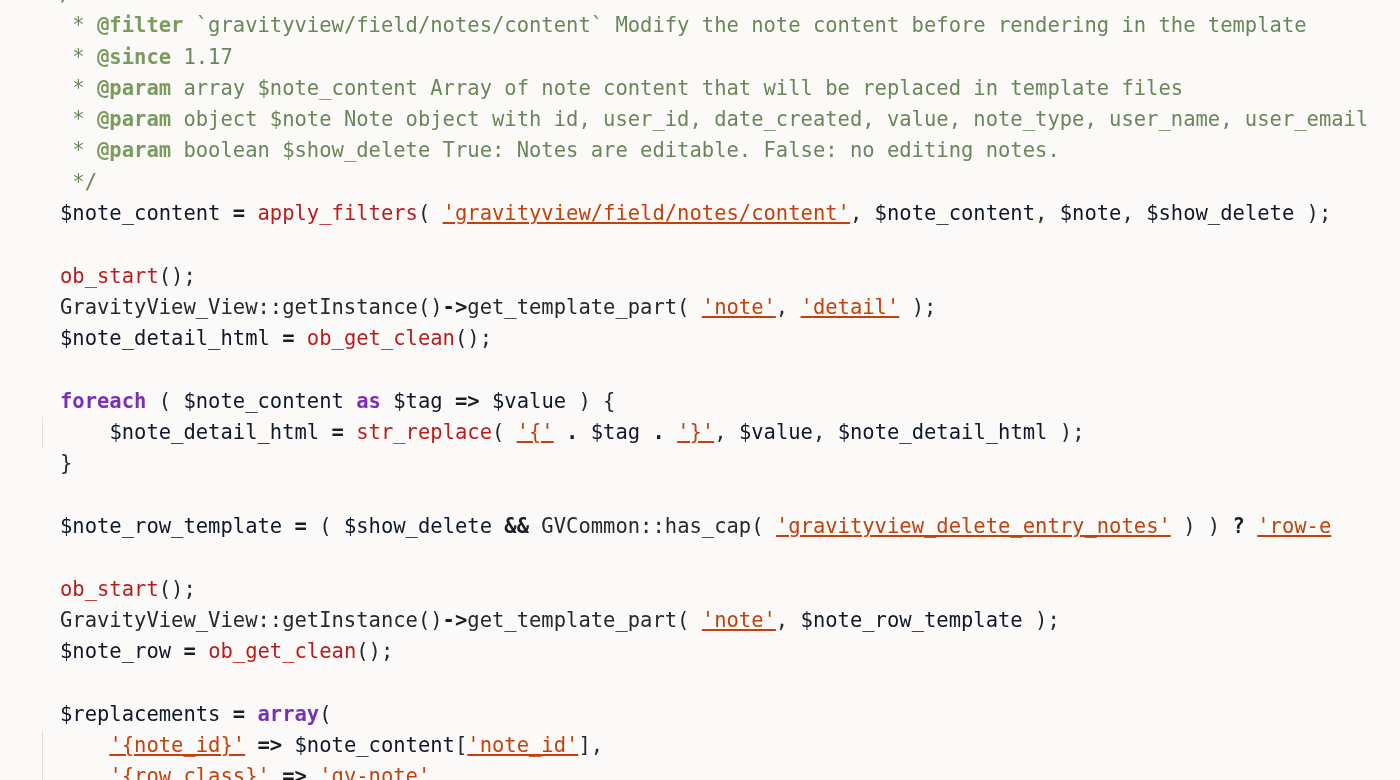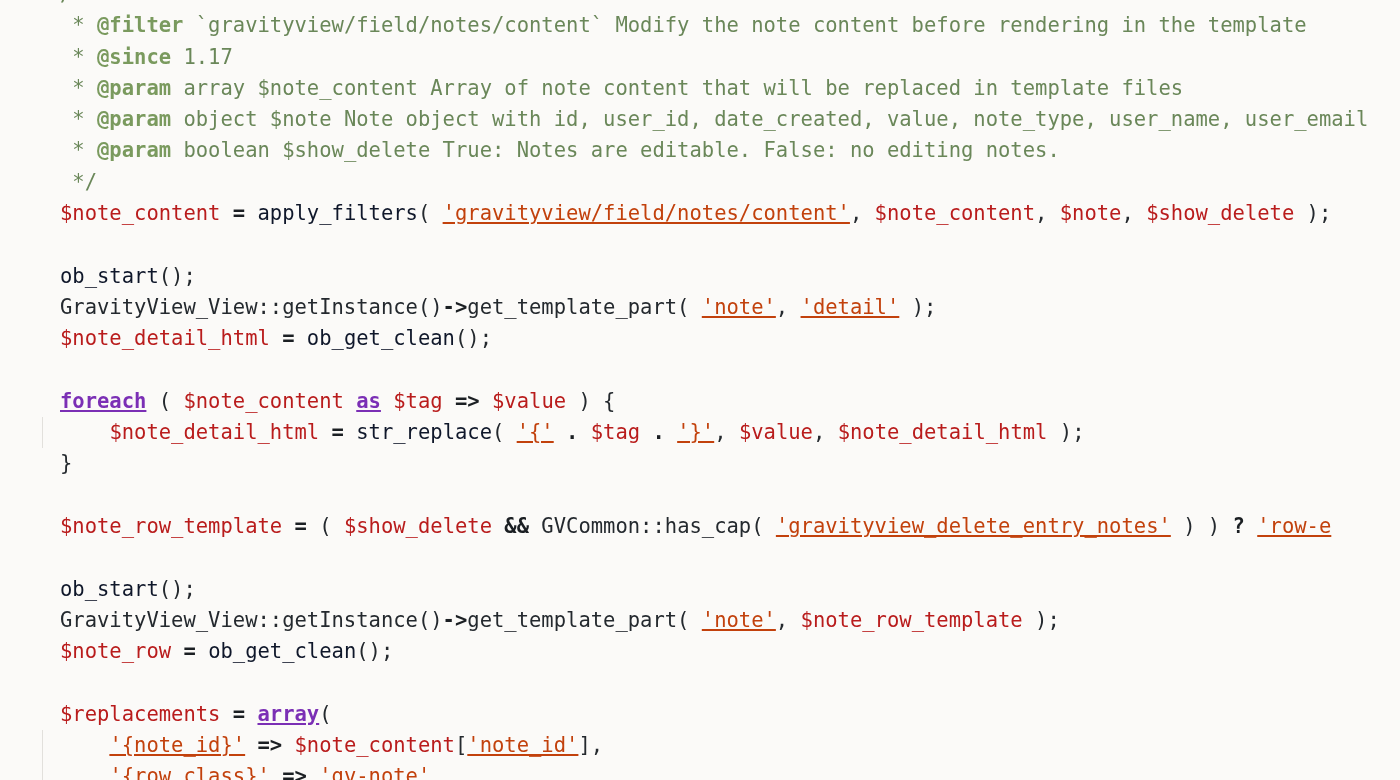--- a/index.html
+++ b/index.html
@@ -38,23 +38,23 @@
     position: absolute;
     left: 42px;
     top: 0;
     bottom: 0;
     width: 1px;
     background: #e2e0dc;
   }
   .cm  { color: #6a8759; }
   .cmg { color: #7a9a5e; font-weight: bold; }
   .str { color: #c2410c; text-decoration: underline; }
-  .var { color: #b91c1c; text-align: right; }
-  .fn  { color: #0f172a; }
-  .kw  { color: #7b2fb5; font-weight: bold; text-decoration: underline; }
+  .var { color: #0f172a; text-align: right; }
+  .fn  { color: #b91c1c; }
+  .kw  { color: #7b2fb5; font-weight: bold; }
   .op  { color: #1b1f23; font-weight: bold; }
   .pl  { color: #24292e; }
 </style>
 </head>
 <body>
 
 <div id="code-viewer">
   <div id="code-surface"><div class="ln"><span class="cm">/**</span></div><div class="ln"><span class="cm"> * </span><span class="cmg">@filter</span><span class="cm"> `gravityview/field/notes/content` Modify the note content before rendering in the template</span></div><div class="ln"><span class="cm"> * </span><span class="cmg">@since</span><span class="cm"> 1.17</span></div><div class="ln"><span class="cm"> * </span><span class="cmg">@param</span><span class="cm"> array $note_content Array of note content that will be replaced in template files</span></div><div class="ln"><span class="cm"> * </span><span class="cmg">@param</span><span class="cm"> object $note Note object with id, user_id, date_created, value, note_type, user_name, user_email</span></div><div class="ln"><span class="cm"> * </span><span class="cmg">@param</span><span class="cm"> boolean $show_delete True: Notes are editable. False: no editing notes.</span></div><div class="ln"><span class="cm"> */</span></div><div class="ln"><span class="var">$note_content</span><span class="pl"> </span><span class="op">=</span><span class="pl"> </span><span class="fn">apply_filters</span><span class="pl">( </span><span class="str">'gravityview/field/notes/content'</span><span class="pl">, </span><span class="var">$note_content</span><span class="pl">, </span><span class="var">$note</span><span class="pl">, </span><span class="var">$show_delete</span><span class="pl"> );</span></div><div class="ln">&nbsp;</div><div class="ln"><span class="fn">ob_start</span><span class="pl">();</span></div><div class="ln"><span class="pl">GravityView_View::getInstance()</span><span class="op">-&gt;</span><span class="pl">get_template_part( </span><span class="str">'note'</span><span class="pl">, </span><span class="str">'detail'</span><span class="pl"> );</span></div><div class="ln"><span class="var">$note_detail_html</span><span class="pl"> </span><span class="op">=</span><span class="pl"> </span><span class="fn">ob_get_clean</span><span class="pl">();</span></div><div class="ln">&nbsp;</div><div class="ln"><span class="kw">foreach</span><span class="pl"> ( </span><span class="var">$note_content</span><span class="pl"> </span><span class="kw">as</span><span class="pl"> </span><span class="var">$tag</span><span class="pl"> </span><span class="op">=&gt;</span><span class="pl"> </span><span class="var">$value</span><span class="pl"> ) {</span></div><div class="ln guide1"><span class="pl">    </span><span class="var">$note_detail_html</span><span class="pl"> </span><span class="op">=</span><span class="pl"> </span><span class="fn">str_replace</span><span class="pl">( </span><span class="str">'{'</span><span class="pl"> </span><span class="op">.</span><span class="pl"> </span><span class="var">$tag</span><span class="pl"> </span><span class="op">.</span><span class="pl"> </span><span class="str">'}'</span><span class="pl">, </span><span class="var">$value</span><span class="pl">, </span><span class="var">$note_detail_html</span><span class="pl"> );</span></div><div class="ln"><span class="pl">}</span></div><div class="ln">&nbsp;</div><div class="ln"><span class="var">$note_row_template</span><span class="pl"> </span><span class="op">=</span><span class="pl"> ( </span><span class="var">$show_delete</span><span class="pl"> </span><span class="op">&amp;&amp;</span><span class="pl"> GVCommon::has_cap( </span><span class="str">'gravityview_delete_entry_notes'</span><span class="pl"> ) ) </span><span class="op">?</span><span class="pl"> </span><span class="str">'row-e</span></div><div class="ln">&nbsp;</div><div class="ln"><span class="fn">ob_start</span><span class="pl">();</span></div><div class="ln"><span class="pl">GravityView_View::getInstance()</span><span class="op">-&gt;</span><span class="pl">get_template_part( </span><span class="str">'note'</span><span class="pl">, </span><span class="var">$note_row_template</span><span class="pl"> );</span></div><div class="ln"><span class="var">$note_row</span><span class="pl"> </span><span class="op">=</span><span class="pl"> </span><span class="fn">ob_get_clean</span><span class="pl">();</span></div><div class="ln">&nbsp;</div><div class="ln"><span class="var">$replacements</span><span class="pl"> </span><span class="op">=</span><span class="pl"> </span><span class="kw">array</span><span class="pl">(</span></div><div class="ln guide1"><span class="pl">    </span><span class="str">'{note_id}'</span><span class="pl"> </span><span class="op">=&gt;</span><span class="pl"> </span><span class="var">$note_content</span><span class="pl">[</span><span class="str">'note_id'</span><span class="pl">],</span></div><div class="ln guide1"><span class="pl">    </span><span class="str">'{row_class}'</span><span class="pl"> </span><span class="op">=&gt;</span><span class="pl"> </span><span class="str">'gv-note'</span></div></div>
 </div>
 

